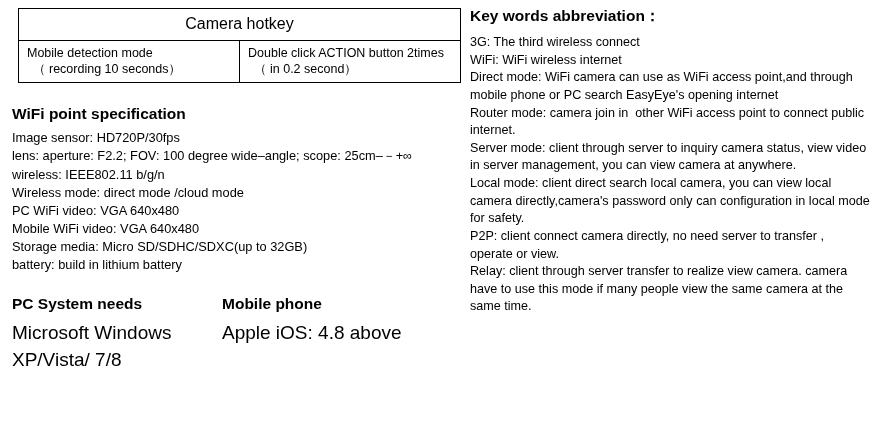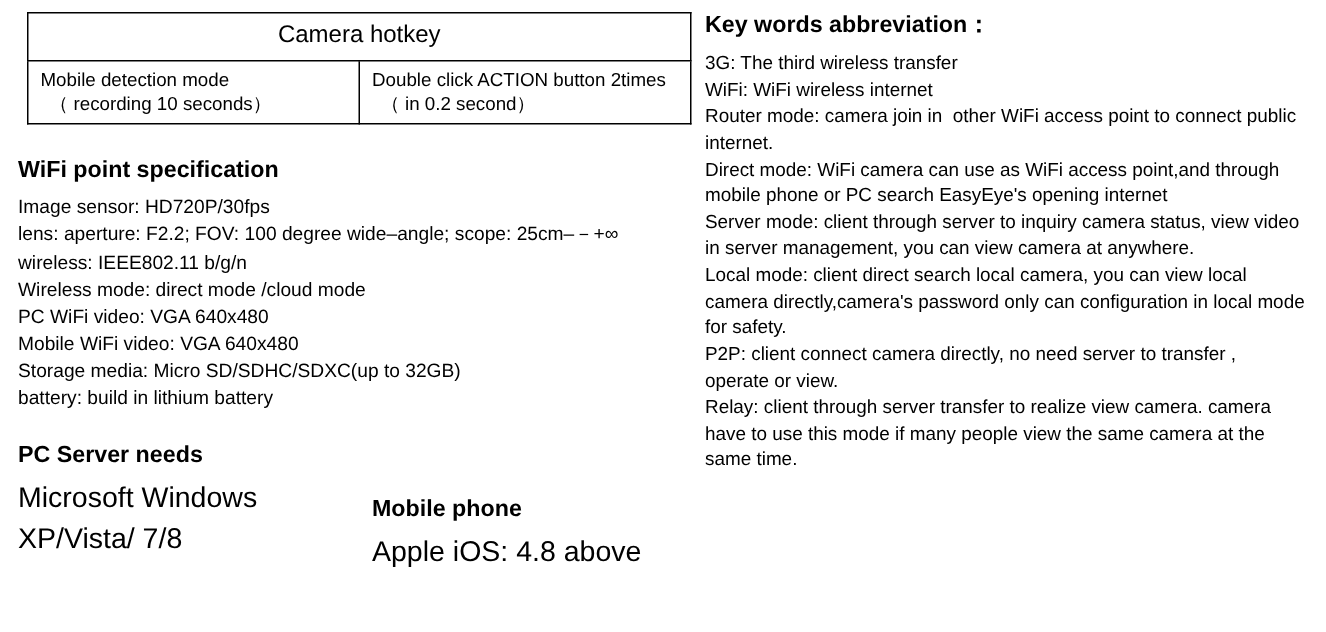--- a/index.html
+++ b/index.html
@@ -86,24 +86,23 @@
     margin-top: 20px;
   }
   .two-col .cola {
     position: absolute;
     left: 0;
     top: 0;
     width: 215px;
   }
   .two-col .colb {
     position: absolute;
-    left: 236px;
+    left: 210px;
     top: 0;
     width: 200px;
-    margin-top: 36px;
   }
   .two-col h2.sec {
     margin: 0 0 6px 0;
   }
   .two-col .spec-list div {
     font-size: 19px;
     line-height: 1.45;
   }
 
   
@@ -153,44 +152,44 @@
       <div>wireless: IEEE802.11 b/g/n</div>
       <div>Wireless mode: direct mode /cloud mode</div>
       <div>PC WiFi video: VGA 640x480</div>
       <div>Mobile WiFi video: VGA 640x480</div>
       <div>Storage media: Micro SD/SDHC/SDXC(up to 32GB)</div>
       <div>battery: build in lithium battery</div>
     </div>
 
     <div class="two-col" style="height:120px;">
       <div class="cola">
-        <h2 class="sec">PC Server needs</h2>
+        <h2 class="sec">PC System needs</h2>
         <div class="spec-list">
           <div>Microsoft Windows XP/Vista/ 7/8</div>
 
         </div>
       </div>
       <div class="colb">
         <h2 class="sec">Mobile phone</h2>
         <div class="spec-list">
           <div>Apple iOS: 4.8 above</div>
 
         </div>
       </div>
     </div>
 
   </div>
 
   <div class="col-right">
     <h2 class="kw">Key words abbreviation：</h2>
     <div class="kw-list">
-      <div>3G: The third wireless transfer</div>
+      <div>3G: The third wireless connect</div>
       <div>WiFi: WiFi wireless internet</div>
+      <div>Direct mode: WiFi camera can use as WiFi access point,and through mobile phone or PC search EasyEye's opening internet</div>
       <div>Router mode: camera join in  other WiFi access point to connect public internet.</div>
-      <div>Direct mode: WiFi camera can use as WiFi access point,and through mobile phone or PC search EasyEye's opening internet</div>
       <div>Server mode: client through server to inquiry camera status, view video in server management, you can view camera at anywhere.</div>
       <div>Local mode: client direct search local camera, you can view local camera directly,camera's password only can configuration in local mode for safety.</div>
       <div>P2P: client connect camera directly, no need server to transfer , operate or view.</div>
       <div>Relay: client through server transfer to realize view camera. camera have to use this mode if many people view the same camera at the same time.</div>
     </div>
   </div>
 
 </div>
 
 </body></html>

